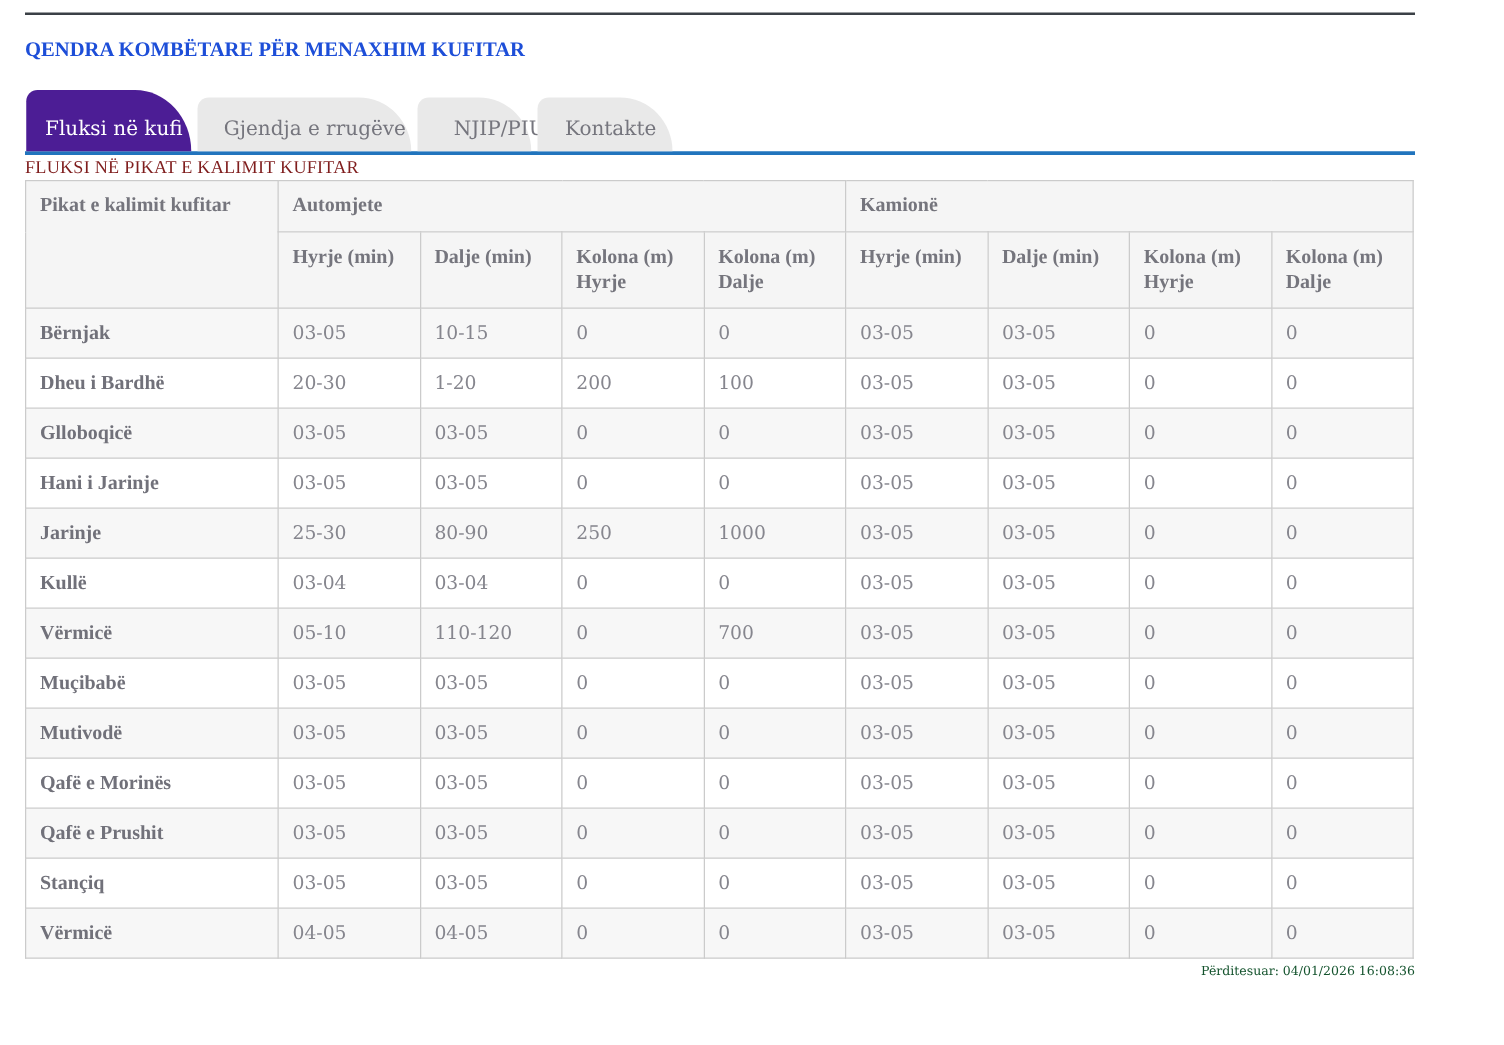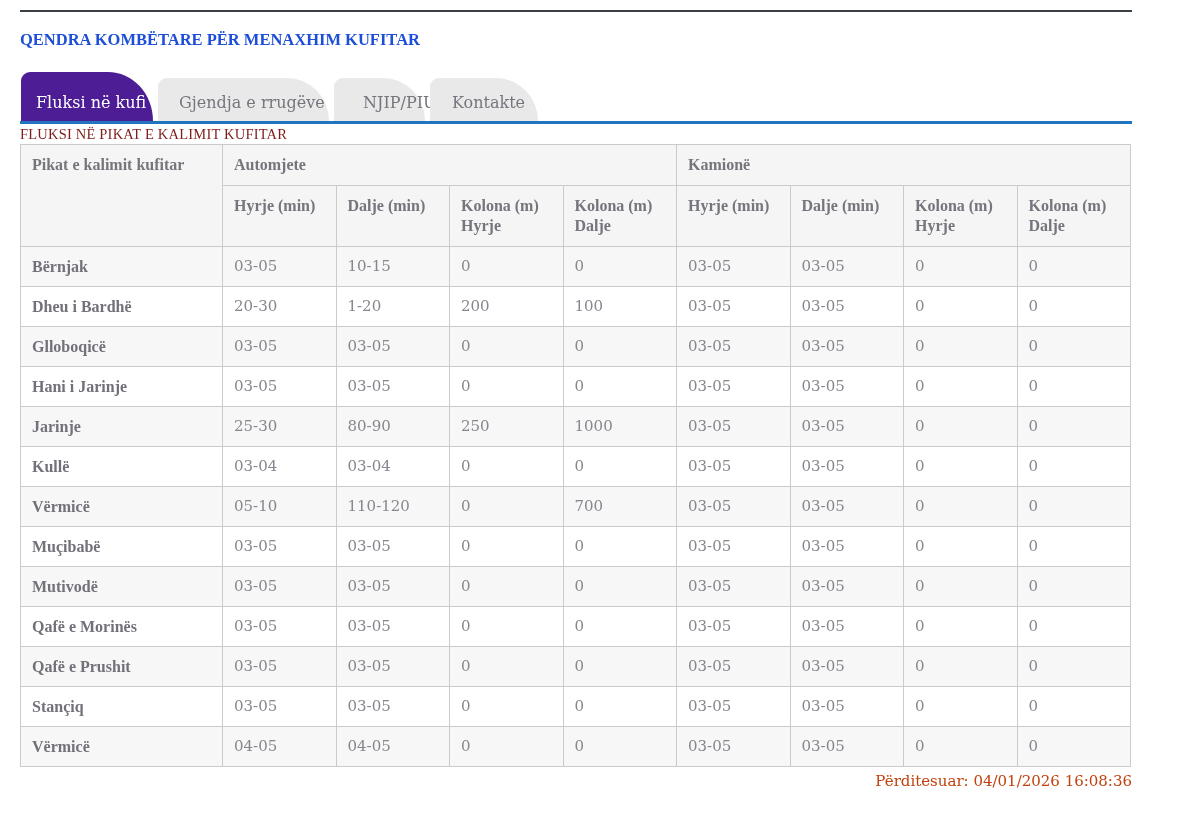--- a/index.html
+++ b/index.html
@@ -17,21 +17,21 @@
   .section-heading { font-family:"Liberation Serif", serif; font-size:14.5px; font-weight:normal; color:#7f1d1d; letter-spacing:0.2px; line-height:20px; }
   table { border-collapse:collapse; font-size:15px; }
   th, td { border:1px solid #cbcbcb; text-align:left; }
   thead th { background:#f5f5f5; color:#75757d; font-weight:bold; vertical-align:top; padding:10px 11px; line-height:20px; white-space:nowrap;
              font-family:"Liberation Serif", serif; font-size:16px; }
   th.col1 { width:202px; }
   tr.sub-row th { width:113.5px; }
   tbody td { color:#86868e; padding:10px 11px; height:40px; line-height:19px; vertical-align:middle; }
   tbody td.rowname { font-family:"Liberation Serif", serif; font-size:16px; font-weight:bold; color:#71717a; }
   tbody tr:nth-child(odd) td { background:#f7f7f7; }
-  .footer-note { margin-top:5px; text-align:right; font-size:15px; color:#c2410c; }
+  .footer-note { margin-top:5px; text-align:right; font-size:10px; color:#14532d; }
 </style>
 </head>
 <body>
 
 <div class="container">
   <div class="topline"></div>
   <h1 class="page-title">QENDRA KOMBËTARE PËR MENAXHIM KUFITAR</h1>
 
   <div class="tabs-wrap">
     <div class="tabs" id="tabs">

